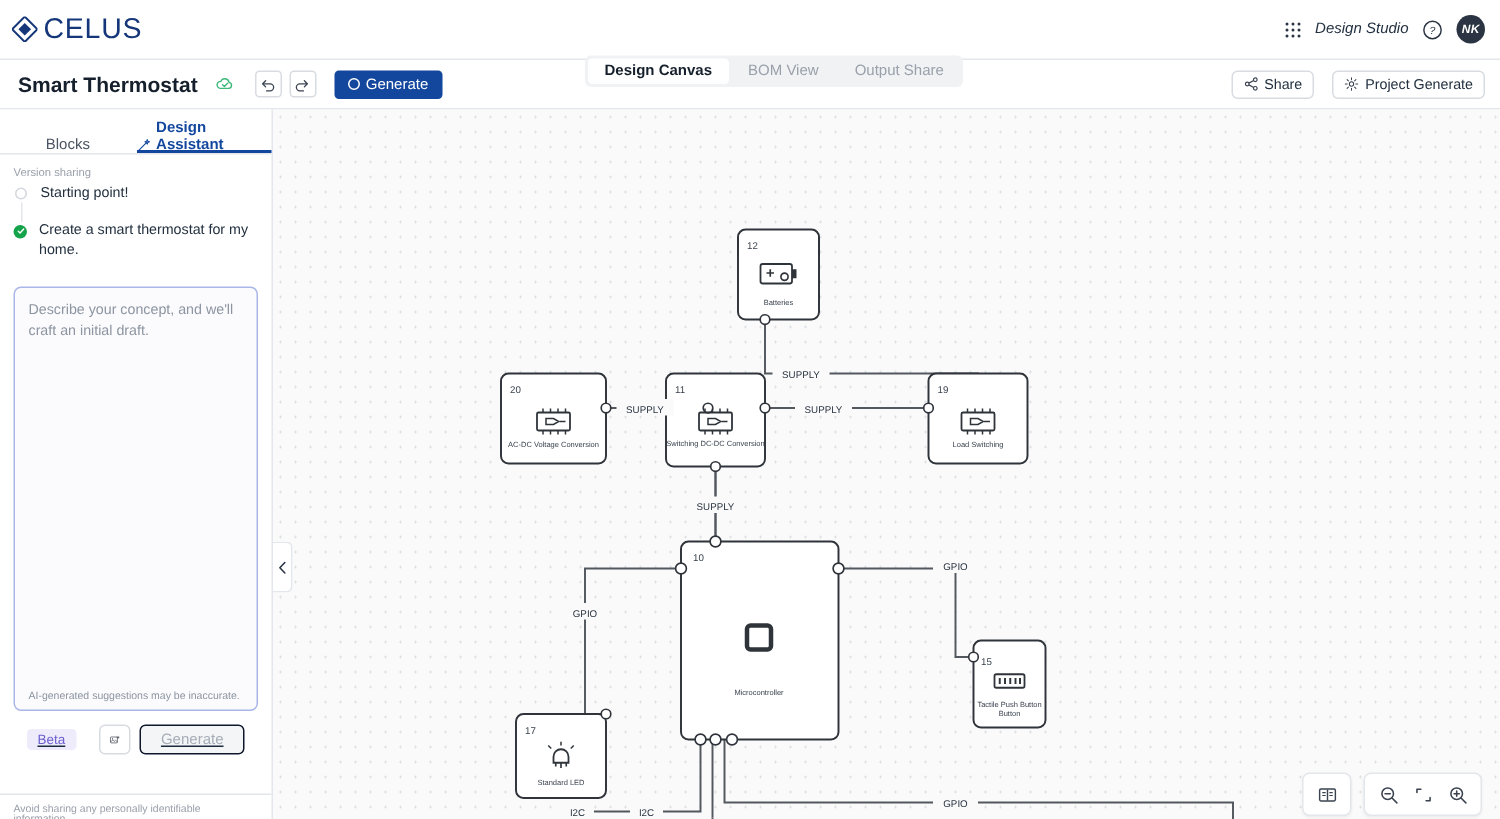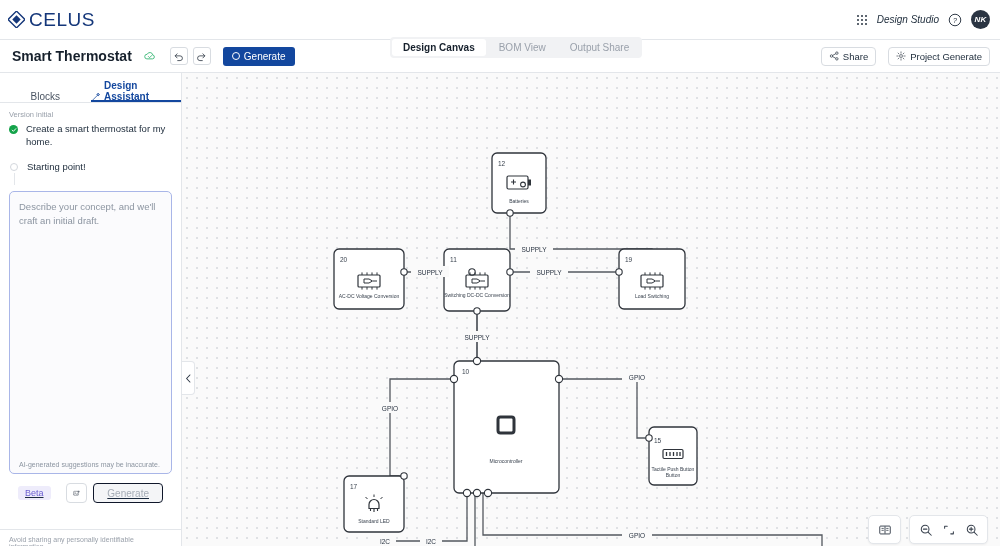--- a/index.html
+++ b/index.html
@@ -310,39 +310,39 @@
         <span>Blocks</span>
       </div>
       <div class="side-tab active">
         <svg width="10" height="10" viewBox="0 0 14 14">
           <path d="M2 12L9.5 4.5M10.5 1.2l.6 1.6 1.6.6-1.6.6-.6 1.6-.6-1.6-1.6-.6 1.6-.6z" fill="none" stroke="#13479e" stroke-width="1.1" stroke-linejoin="round"></path>
         </svg>
         <span>Design Assistant</span>
       </div>
     </div>
 
-    <div class="version-label">Version initial</div>
+    <div class="version-label">Version sharing</div>
 
     <div class="vh-list">
+      <div class="vh-item">
+        <div class="vh-line"></div>
+        <div class="vh-marker">
+          <span class="dot-empty"></span>
+        </div>
+        <div class="vh-text">Starting point!</div>
+      </div>
       <div class="vh-item">
         <div class="vh-marker">
           <span class="dot-done">
             <svg width="6" height="6" viewBox="0 0 10 10">
                 <path d="M2 5.2l2 2 4-4.4" fill="none" stroke="#fff" stroke-width="1.6" stroke-linecap="round" stroke-linejoin="round"></path>
               </svg>
           </span>
         </div>
         <div class="vh-text">Create a smart thermostat for my home.</div>
-      </div>
-      <div class="vh-item">
-        <div class="vh-line"></div>
-        <div class="vh-marker">
-          <span class="dot-empty"></span>
-        </div>
-        <div class="vh-text">Starting point!</div>
       </div>
     </div>
 
     <div class="prompt-wrap">
       <div class="prompt-box">
         <textarea class="prompt-area" placeholder="Describe your concept, and we'll craft an initial draft." style=""></textarea>
         <div class="prompt-note">AI-generated suggestions may be inaccurate.</div>
       </div>
       <div class="prompt-controls">
         <span class="beta-badge">Beta</span>

